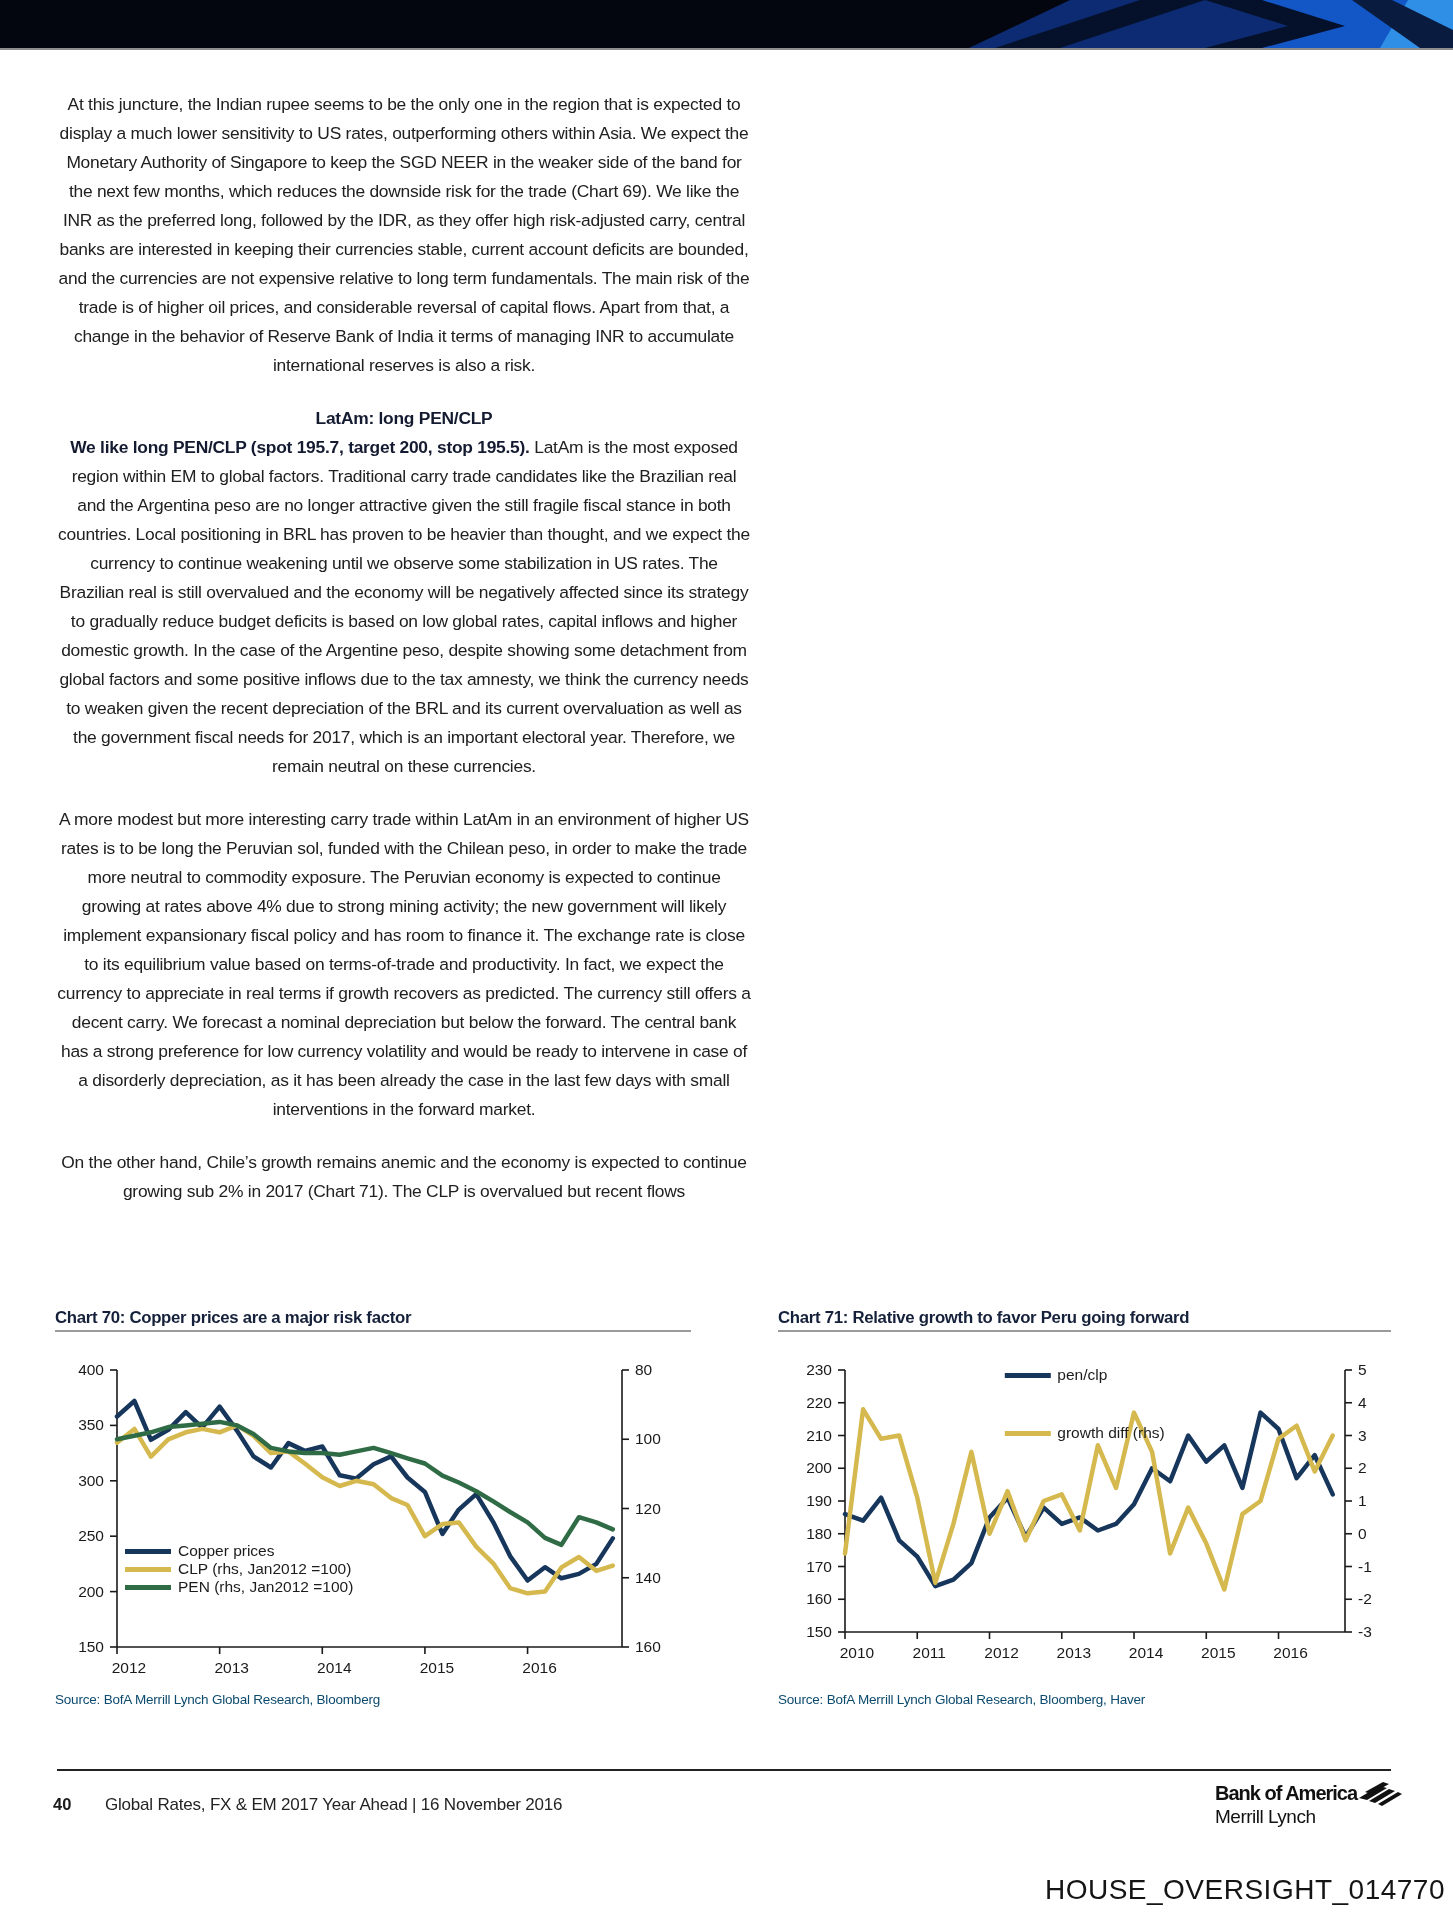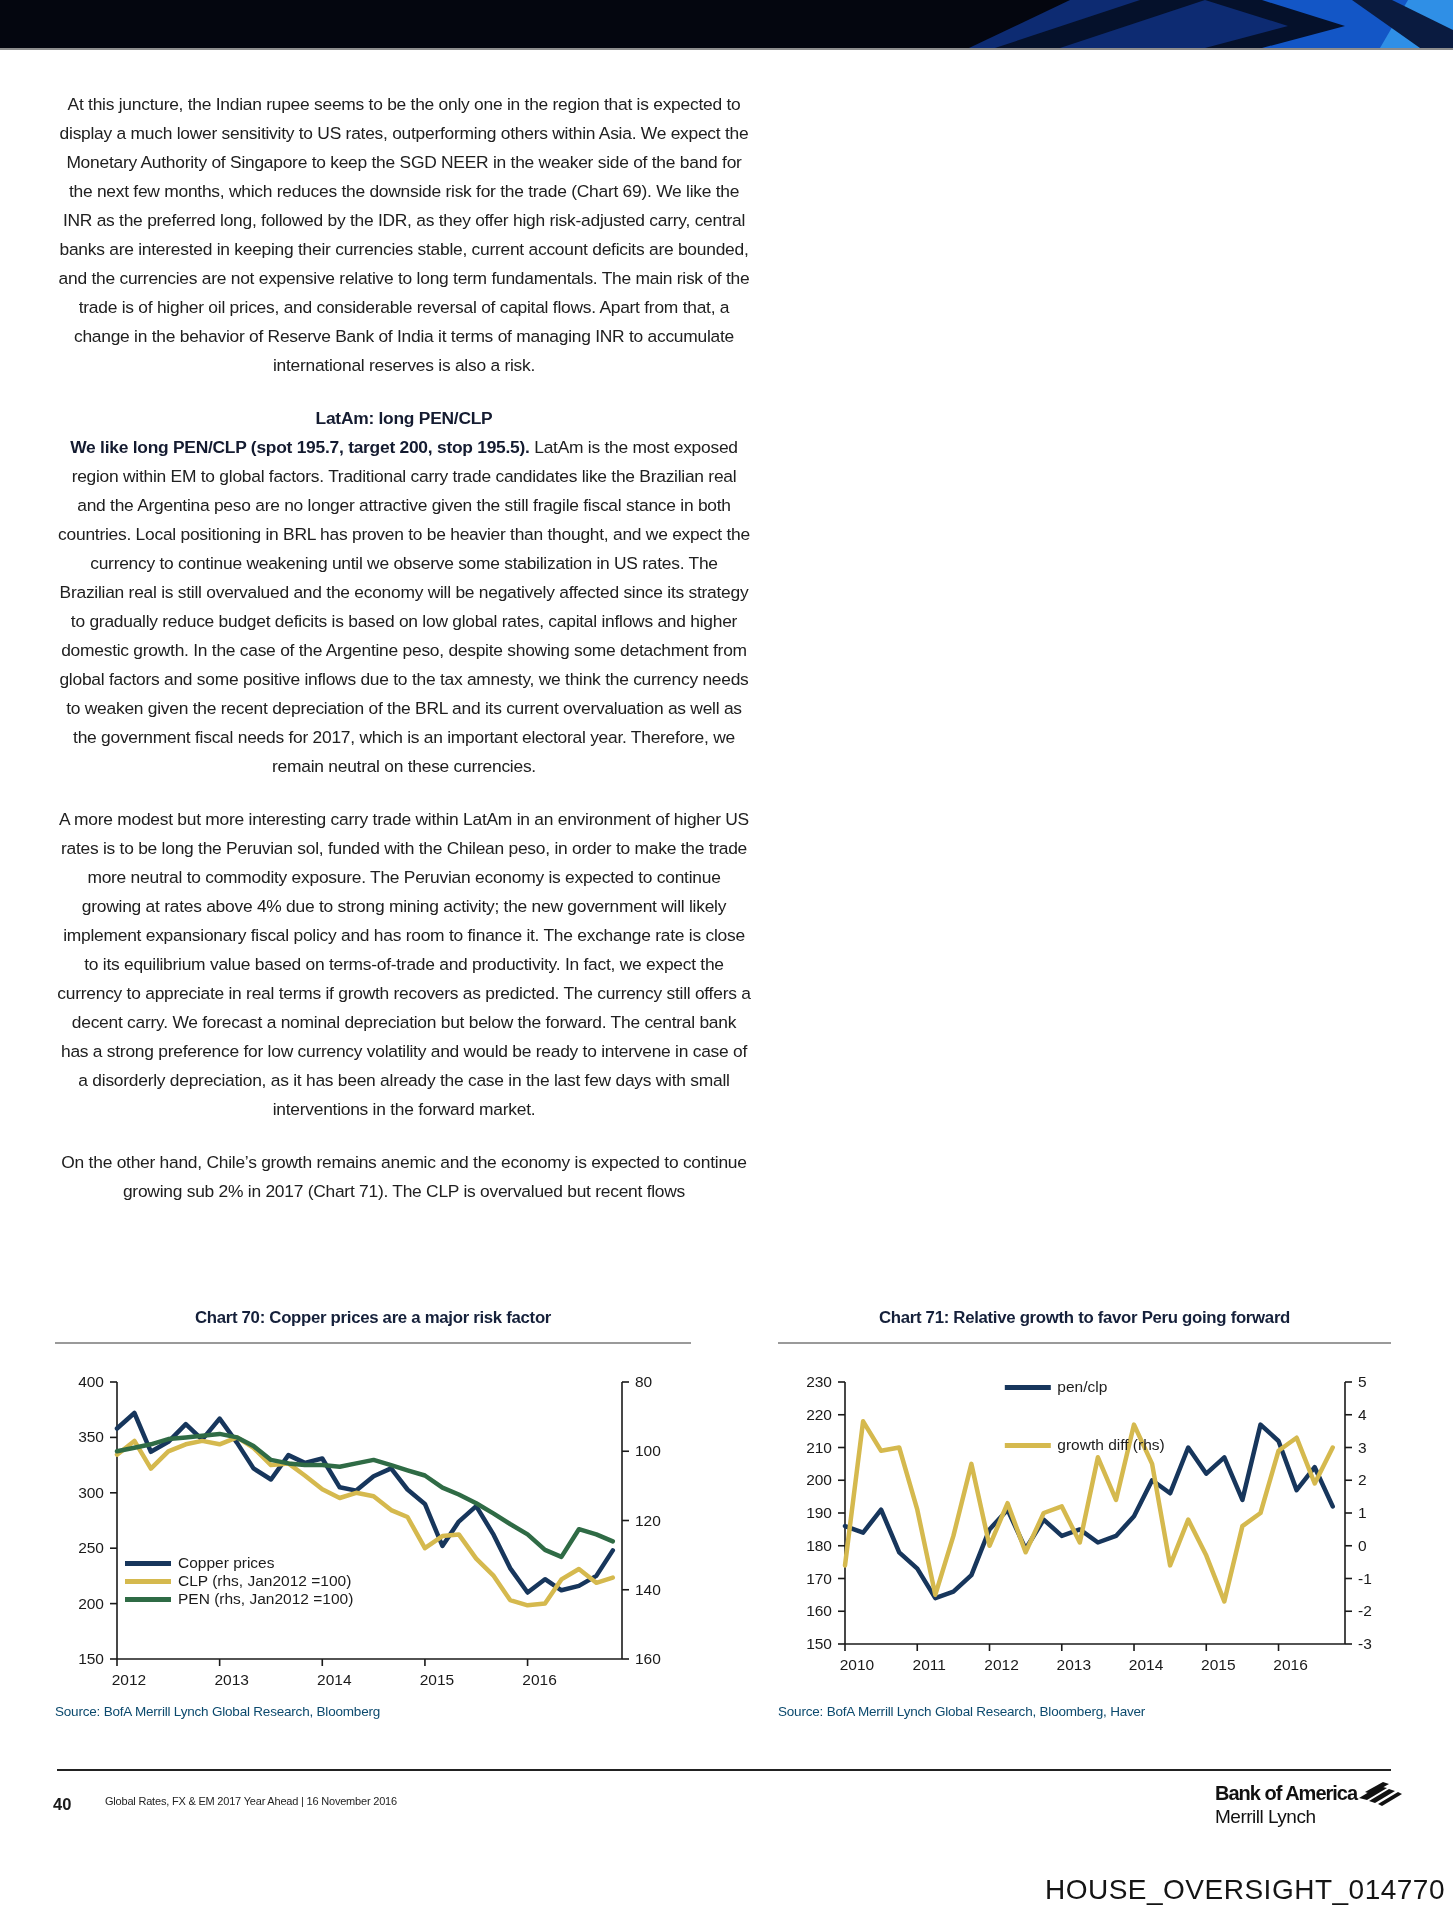--- a/index.html
+++ b/index.html
@@ -18,35 +18,35 @@
   }
   .text-col p{margin:0 0 24px 0;}
   .section-heading{font-weight:bold;color:#141b30;}
   .bold-lead{font-weight:bold;color:#141b30;}
   
   .chart{position:absolute;top:1308px;}
   .chart-70{left:55px;width:636px;}
   .chart-71{left:778px;width:613px;}
   .chart-title{
     font-size:16.8px;font-weight:bold;color:#15203a;letter-spacing:-0.3px;
-    padding-bottom:14px;border-bottom:2px solid #9a9a9a;text-align:center;
+    padding-bottom:2px;border-bottom:2px solid #9a9a9a;
   }
   .chart-body{position:relative;margin-top:8px;}
   .chart-body svg{display:block;}
   svg text{font-family:"Liberation Sans", sans-serif;}
   .legend{position:absolute;display:flex;}
   .legend-0{left:70px;top:202px;flex-direction:column;}
   .legend-1{left:50%;top:26px;transform:translateX(-50%);flex-direction:column;gap:40px;}
   .legend-item{display:flex;align-items:center;gap:7px;font-size:15.5px;color:#1c1c1c;white-space:nowrap;}
   .swatch{display:inline-block;width:46px;height:5px;}
   .chart-source{font-size:13.5px;color:#0c4a6e;margin-top:4px;letter-spacing:-0.2px;}
   
   .footer-rule{position:absolute;left:57px;top:1769px;width:1334px;height:2px;background:#222222;}
   .footer-page{position:absolute;left:53px;top:1795px;font-size:16.5px;font-weight:bold;color:#1a1a1a;}
-  .footer-text{position:absolute;left:105px;top:1795px;font-size:11px;color:#242424;letter-spacing:-0.2px;}
+  .footer-text{position:absolute;left:105px;top:1795px;font-size:17px;color:#242424;letter-spacing:-0.2px;}
   .brand{position:absolute;left:1215px;top:1782px;color:#111111;}
   .brand-row1{display:flex;align-items:flex-start;}
   .brand-name1{font-size:20px;font-weight:bold;letter-spacing:-1px;line-height:22px;}
   .brand-name2{font-size:19px;font-weight:normal;letter-spacing:-0.5px;line-height:22px;}
   .flag-icon svg{display:block;}
   
   .watermark{
     position:absolute;top:1874px;right:8px;font-size:28px;color:#141414;letter-spacing:0.5px;
   }
 </style>

